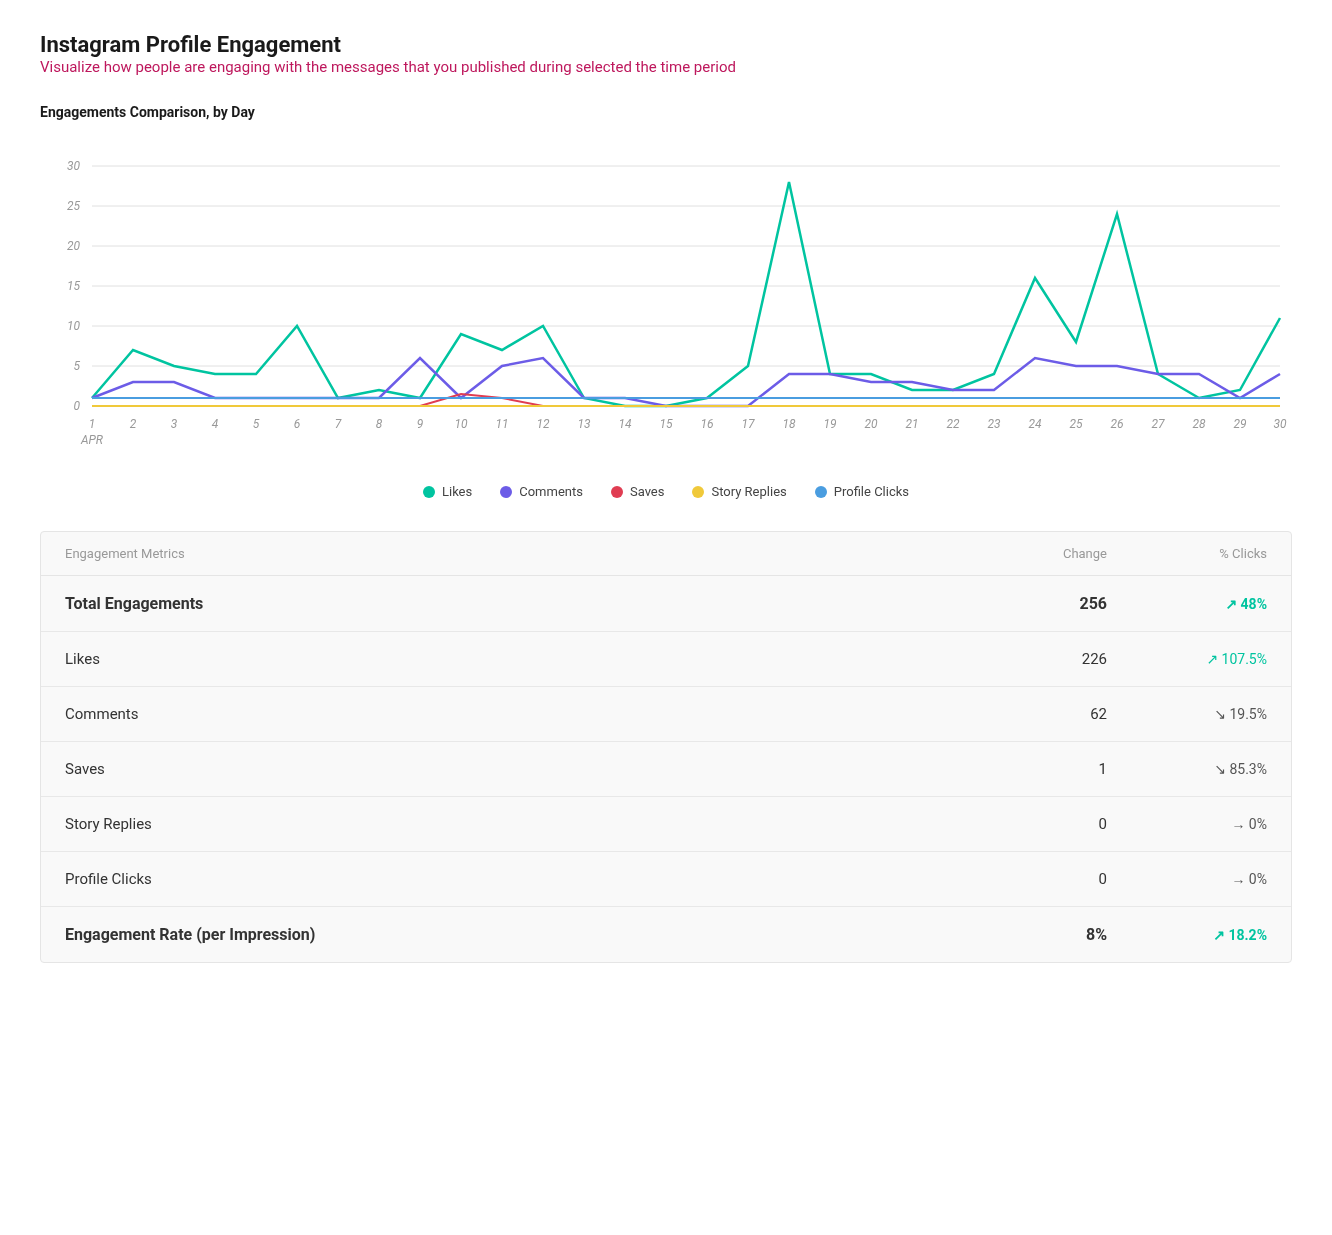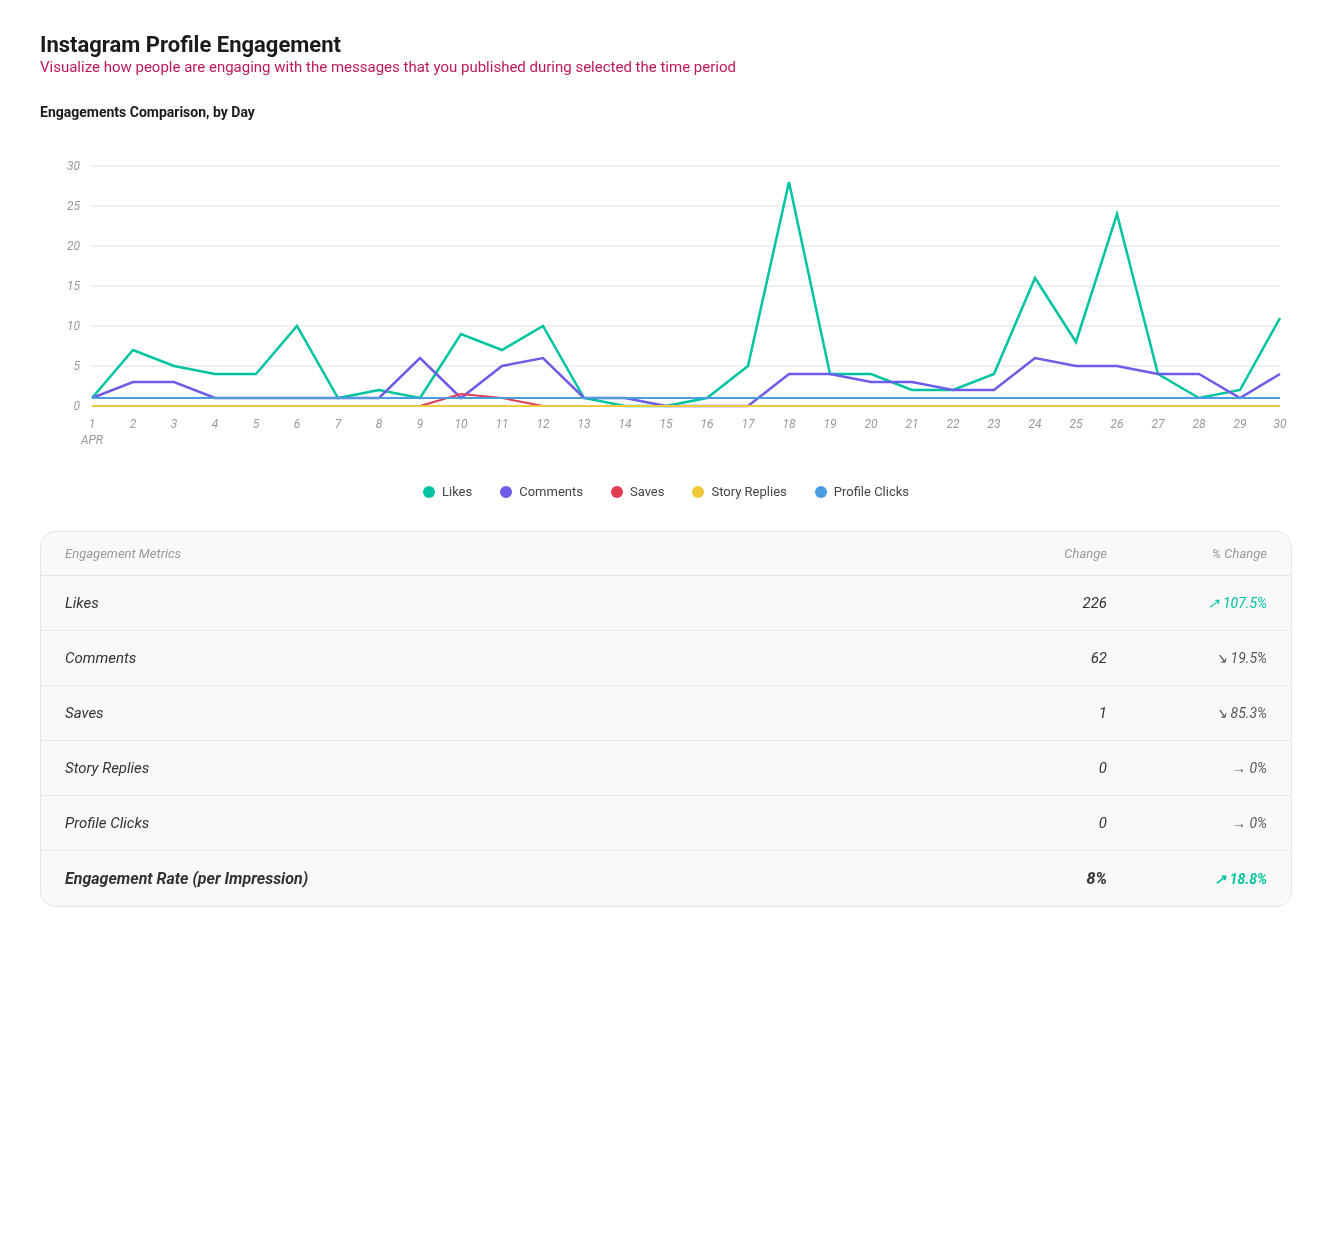--- a/index.html
+++ b/index.html
@@ -52,24 +52,23 @@
       color: #444;
     }
     .legend-dot {
       width: 12px;
       height: 12px;
       border-radius: 50%;
     }
     .metrics-table {
       background: #f9f9f9;
       border: 1px solid #e5e5e5;
-      border-radius: 16px;
+      border-radius: 4px;
       overflow: hidden;
       width: 100%;
-      font-style: italic;
     }
     .metrics-header {
       display: grid;
       grid-template-columns: 1fr 120px 140px;
       padding: 14px 24px;
       font-size: 13px;
       color: #999;
       border-bottom: 1px solid #e5e5e5;
     }
     .metrics-row {
@@ -363,23 +362,28 @@
   <div class="legend-item">
     <div class="legend-dot" style="background:#4a9de0;"></div>
     <span>Profile Clicks</span>
   </div>
 </div>
 
 <div class="metrics-table">
   <div class="metrics-header">
     <span>Engagement Metrics</span>
     <span class="col-total">Change</span>
-    <span class="col-change">% Change</span>
-  </div>
-
+    <span class="col-change">% Clicks</span>
+  </div>
+
+  <div class="metrics-row bold">
+    <span>Total Engagements</span>
+    <span class="total">256</span>
+    <span class="change change-up">↗ 48%</span>
+  </div>
 
   <div class="metrics-row">
     <span>Likes</span>
     <span class="total">226</span>
     <span class="change change-up">↗ 107.5%</span>
   </div>
 
   <div class="metrics-row">
     <span>Comments</span>
     <span class="total">62</span>
@@ -400,15 +404,15 @@
 
   <div class="metrics-row">
     <span>Profile Clicks</span>
     <span class="total">0</span>
     <span class="change change-neutral">→ 0%</span>
   </div>
 
   <div class="metrics-row bold">
     <span>Engagement Rate (per Impression)</span>
     <span class="total">8%</span>
-    <span class="change change-up">↗ 18.8%</span>
+    <span class="change change-up">↗ 18.2%</span>
   </div>
 </div>
 
 </body></html>

